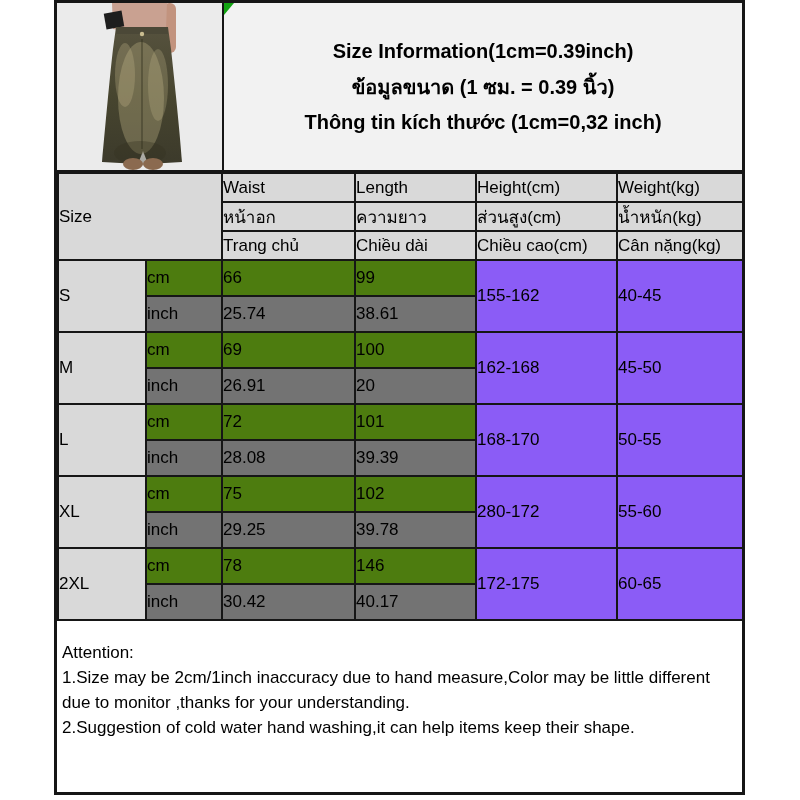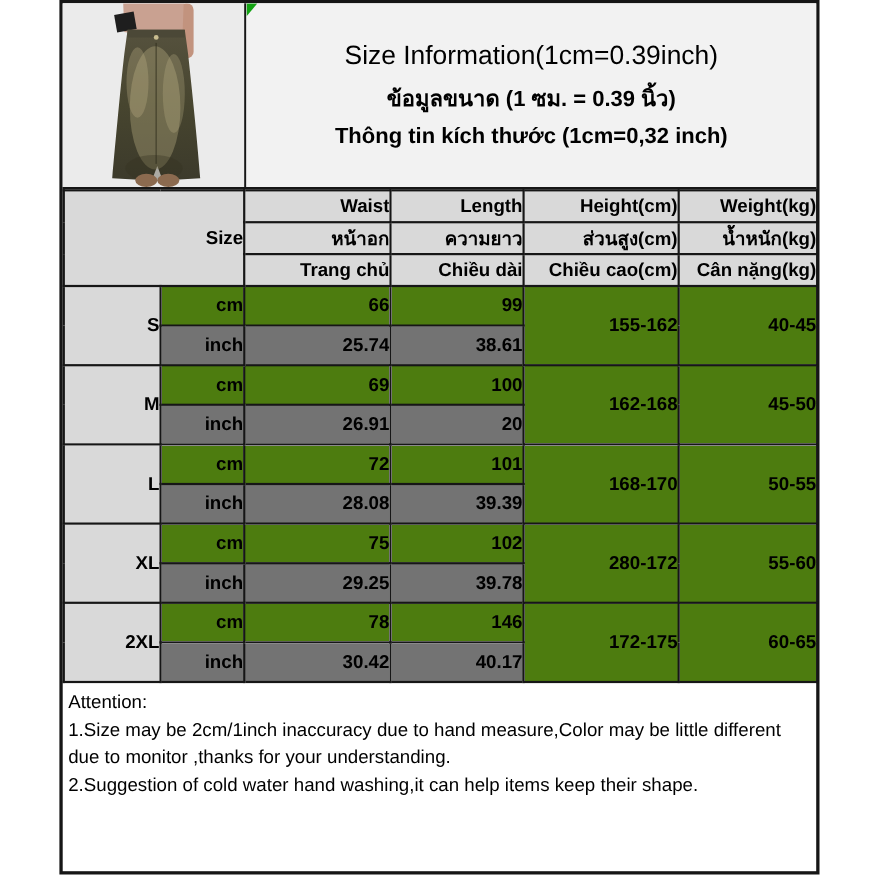--- a/index.html
+++ b/index.html
@@ -43,51 +43,51 @@
     align-items: center;
     text-align: center;
   }
   .corner-marker {
     position: absolute;
     left: 0; top: 0;
     width: 10px; height: 12px;
     background: #12a312;
     clip-path: polygon(0 0, 100% 0, 0 100%);
   }
-  .title-line-1 { font-size: 24px; font-weight: normal; margin: 4px 0; }
+  .title-line-1 { font-size: 20px; font-weight: bold; margin: 4px 0; }
   .title-line-2 { font-size: 20px; font-weight: bold; margin: 4px 12px; }
   .title-line-3 { font-size: 20px; font-weight: bold; margin: 4px 0; }
   
   table.size-table {
     width: 100%;
     border-collapse: collapse;
     table-layout: fixed;
   }
   table.size-table th, table.size-table td {
     border: 2px solid #161616;
-    text-align: right;
+    text-align: left;
     vertical-align: middle;
-    font-weight: bold;
+    font-weight: normal;
     font-size: 17px;
     padding: 0;
     overflow: hidden;
     white-space: nowrap;
     margin-top: 23px;
   }
   tr.hd th { height: 27px; background: #d9d9d9; }
   th.size-merged { font-size: 33px; background: #d9d9d9; }
   tr.r-cm  td, tr.r-cm  th { height: 34px; }
   tr.r-inch td { height: 34px; background: #ffffff; }
   th.size-label { background: #d9d9d9; }
   tr.r-cm td.c-unit, tr.r-cm td.c-val { background: #4d7c0f; }
-  td.c-merge { background: #4d7c0f; }
+  td.c-merge { background: #8b5cf6; }
   tr.r-inch td.c-unit, tr.r-inch td.c-val { background: #737373; }
   
   .attention {
-    padding: 5px 6px 0 5px;
+    padding: 19px 6px 0 5px;
     font-size: 17px;
     font-weight: normal;
     line-height: 1.48;
   }
   .attention div { white-space: nowrap; }
 </style>
 </head>
 <body>
 
 <div class="sheet">

